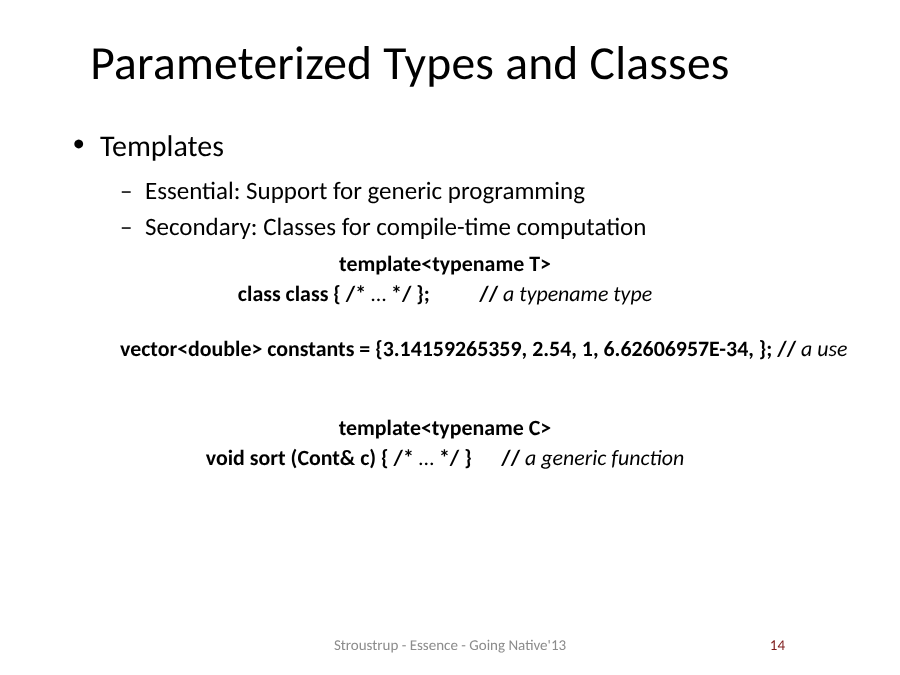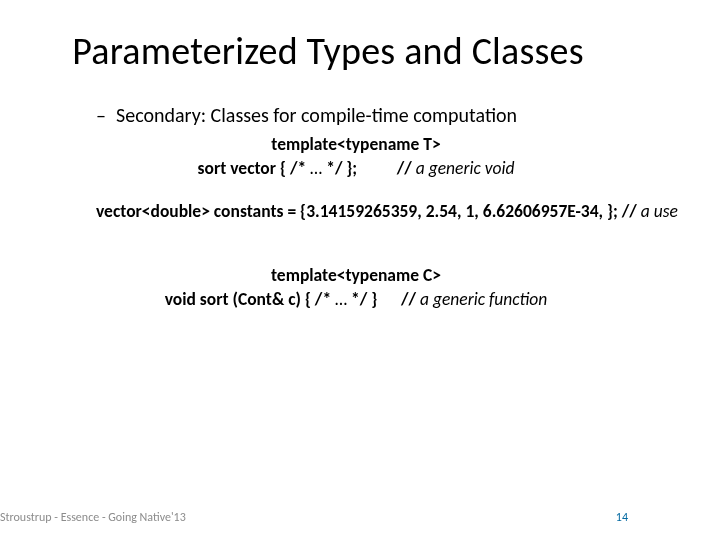--- a/index.html
+++ b/index.html
@@ -65,48 +65,50 @@
     text-align: center;
   }
   .b { font-weight: 700; }
   .i { font-style: italic; }
   .gap { height: 20px; }
   .footer-center {
     position: absolute;
     bottom: 16px;
     left: 0;
     width: 720px;
-    text-align: left;
+    text-align: center;
     font-size: 12px;
     color: #8c8c8c;
   }
   .footer-right {
     position: absolute;
     bottom: 16px;
     right: 28px;
     font-size: 12px;
-    color: #0369a1;
+    color: #7f1d1d;
     text-align: right;
   }
 </style>
 </head>
 <body>
 
 <div class="slide">
 
   <div class="title">Parameterized Types and Classes</div>
 
   <div class="body">
 
+    <div class="lvl1">Templates</div>
 
+    <div class="lvl2">Essential: Support for generic programming</div>
     <div class="lvl2">Secondary: Classes for compile-time computation</div>
 
     <div class="codeblock">
       <div class="codeline b">template&lt;typename T&gt;</div>
-      <div class="codeline"><span class="b">sort vector { /* </span><span>…</span><span class="b"> */ };          // </span><span class="i">a generic void</span></div>
+      <div class="codeline"><span class="b">class class { /* </span><span>…</span><span class="b"> */ };          // </span><span class="i">a typename type</span></div>
 
       <div class="gap"></div>
 
       <div class="codeline"><span class="b">vector&lt;double&gt; constants = {3.14159265359, 2.54, 1, 6.62606957E-34, }; // </span><span class="i">a use</span></div>
 
       <div class="gap"></div>
       <div class="gap"></div>
 
       <div class="codeline b">template&lt;typename C&gt;</div>
       <div class="codeline"><span class="b">void sort (Cont&amp; c) { /* </span><span>…</span><span class="b"> */ }      // </span><span class="i">a generic function</span></div>

